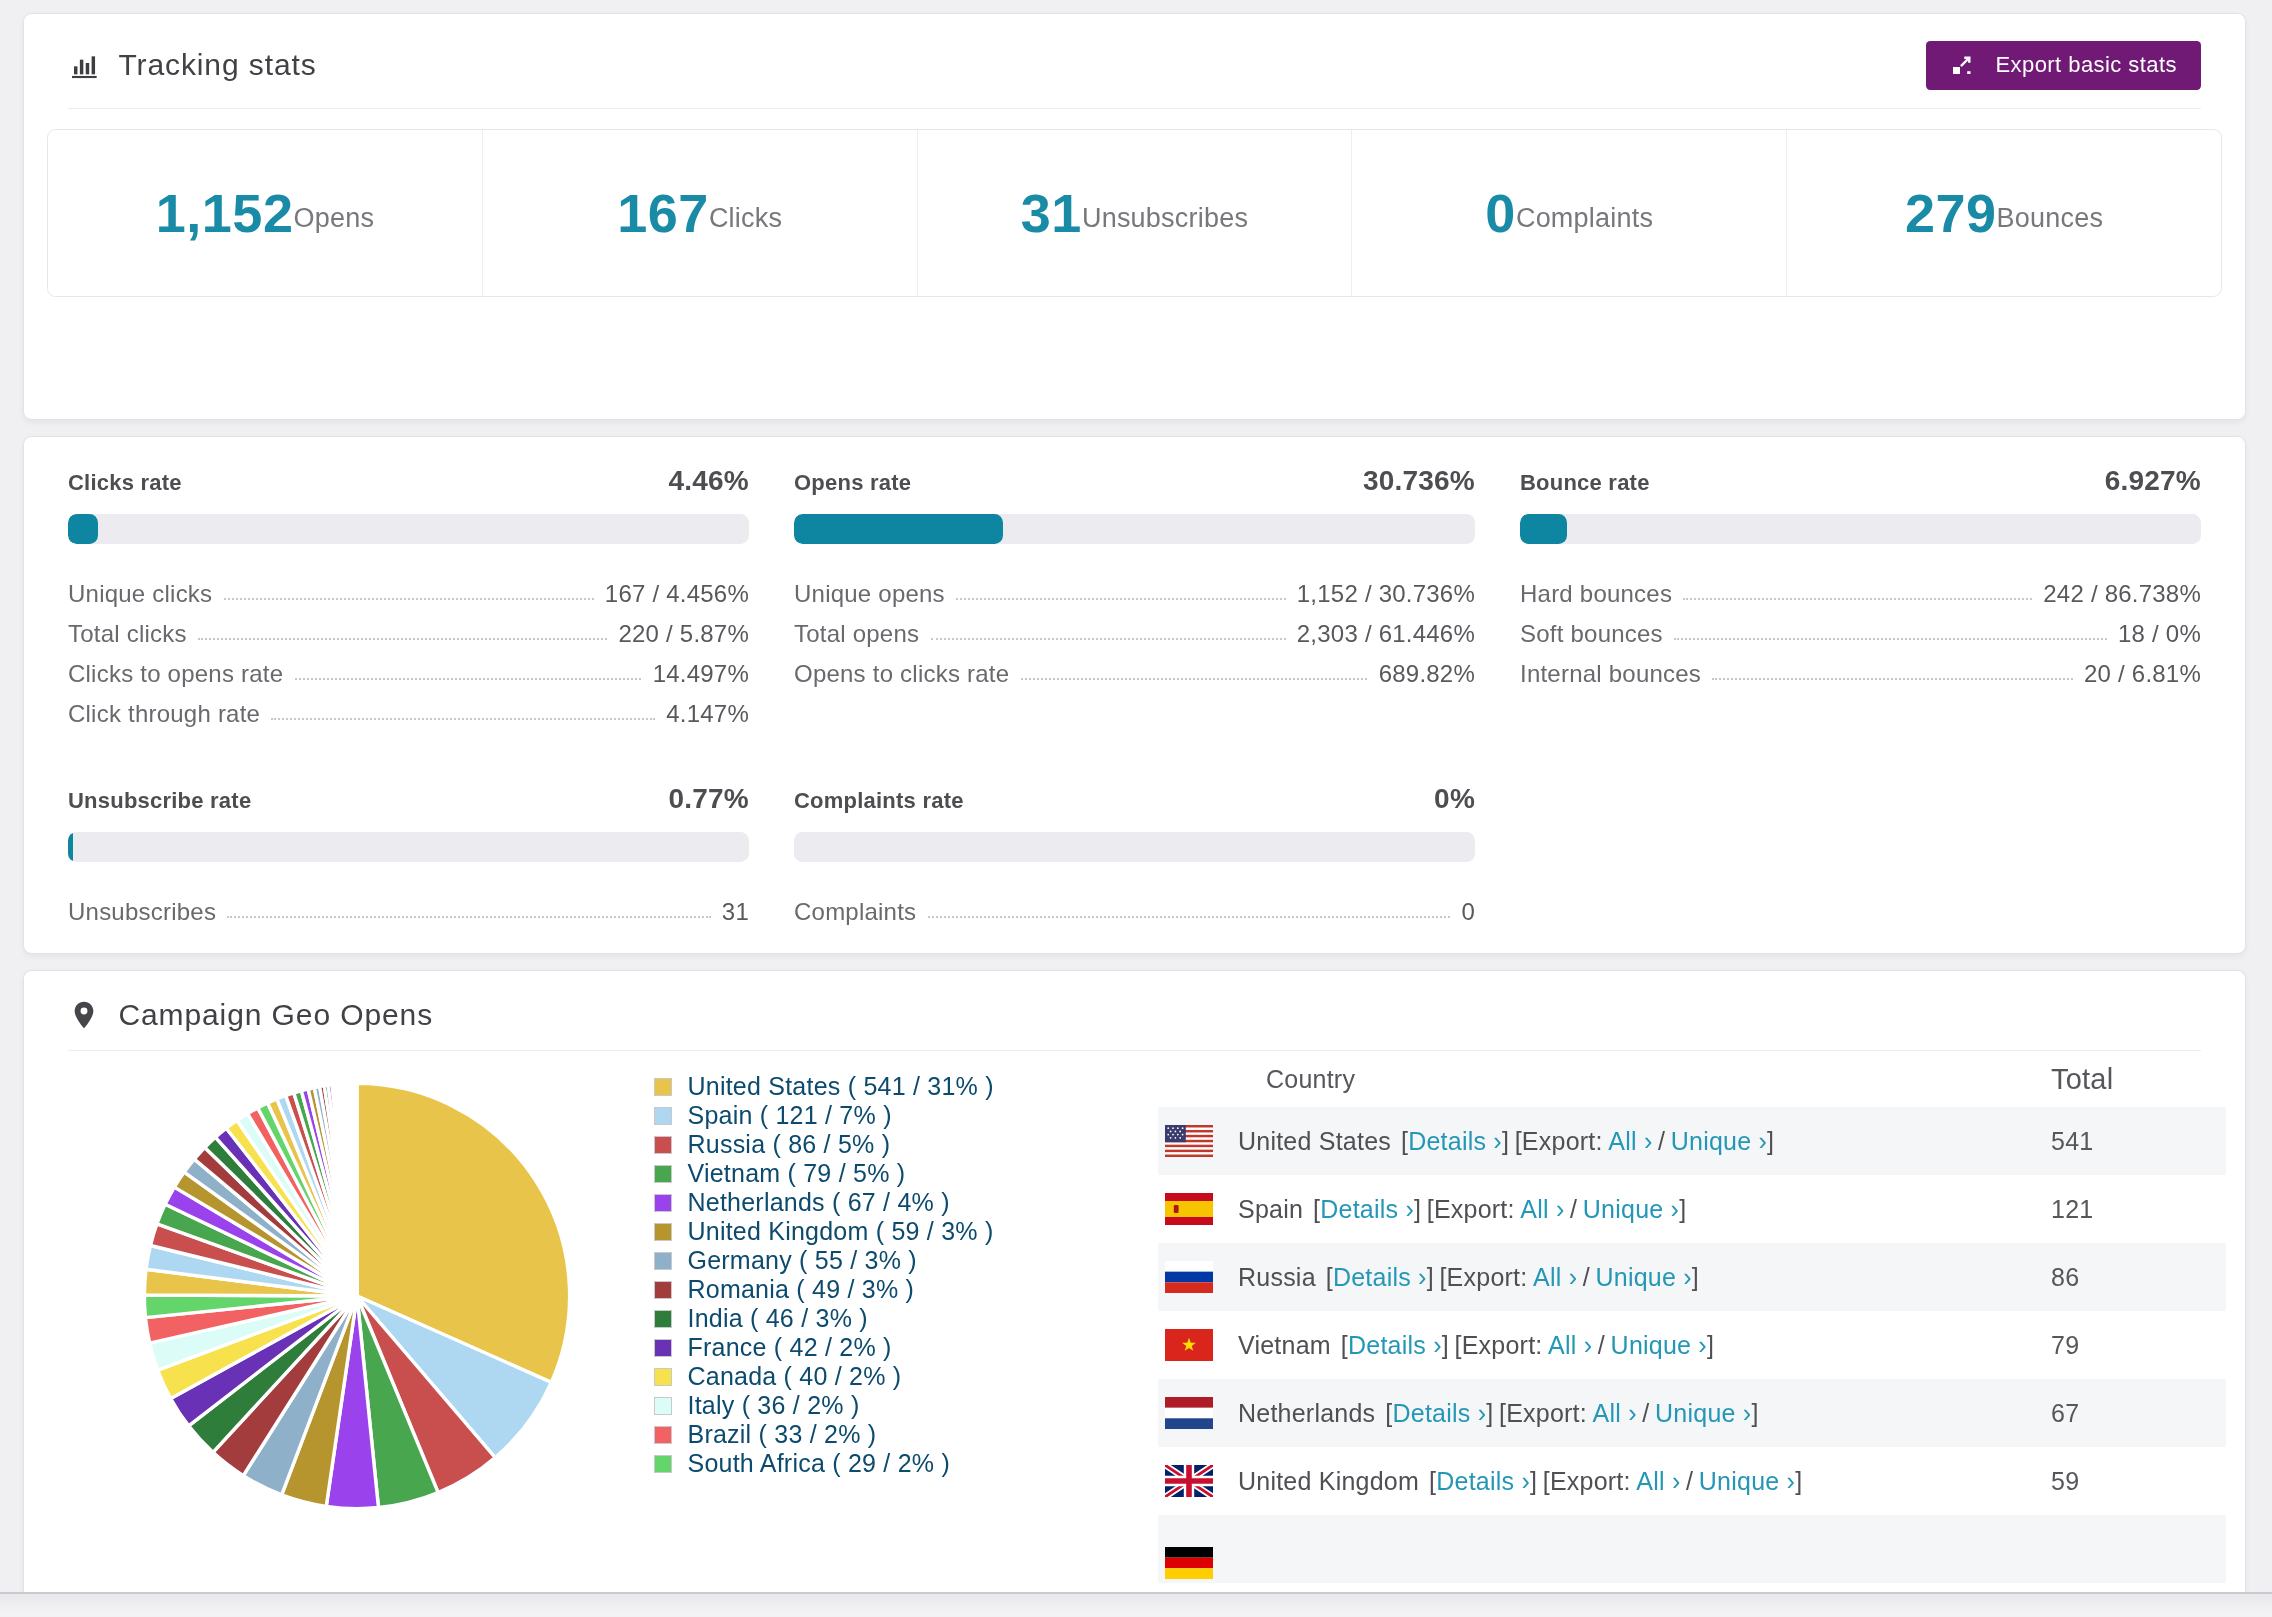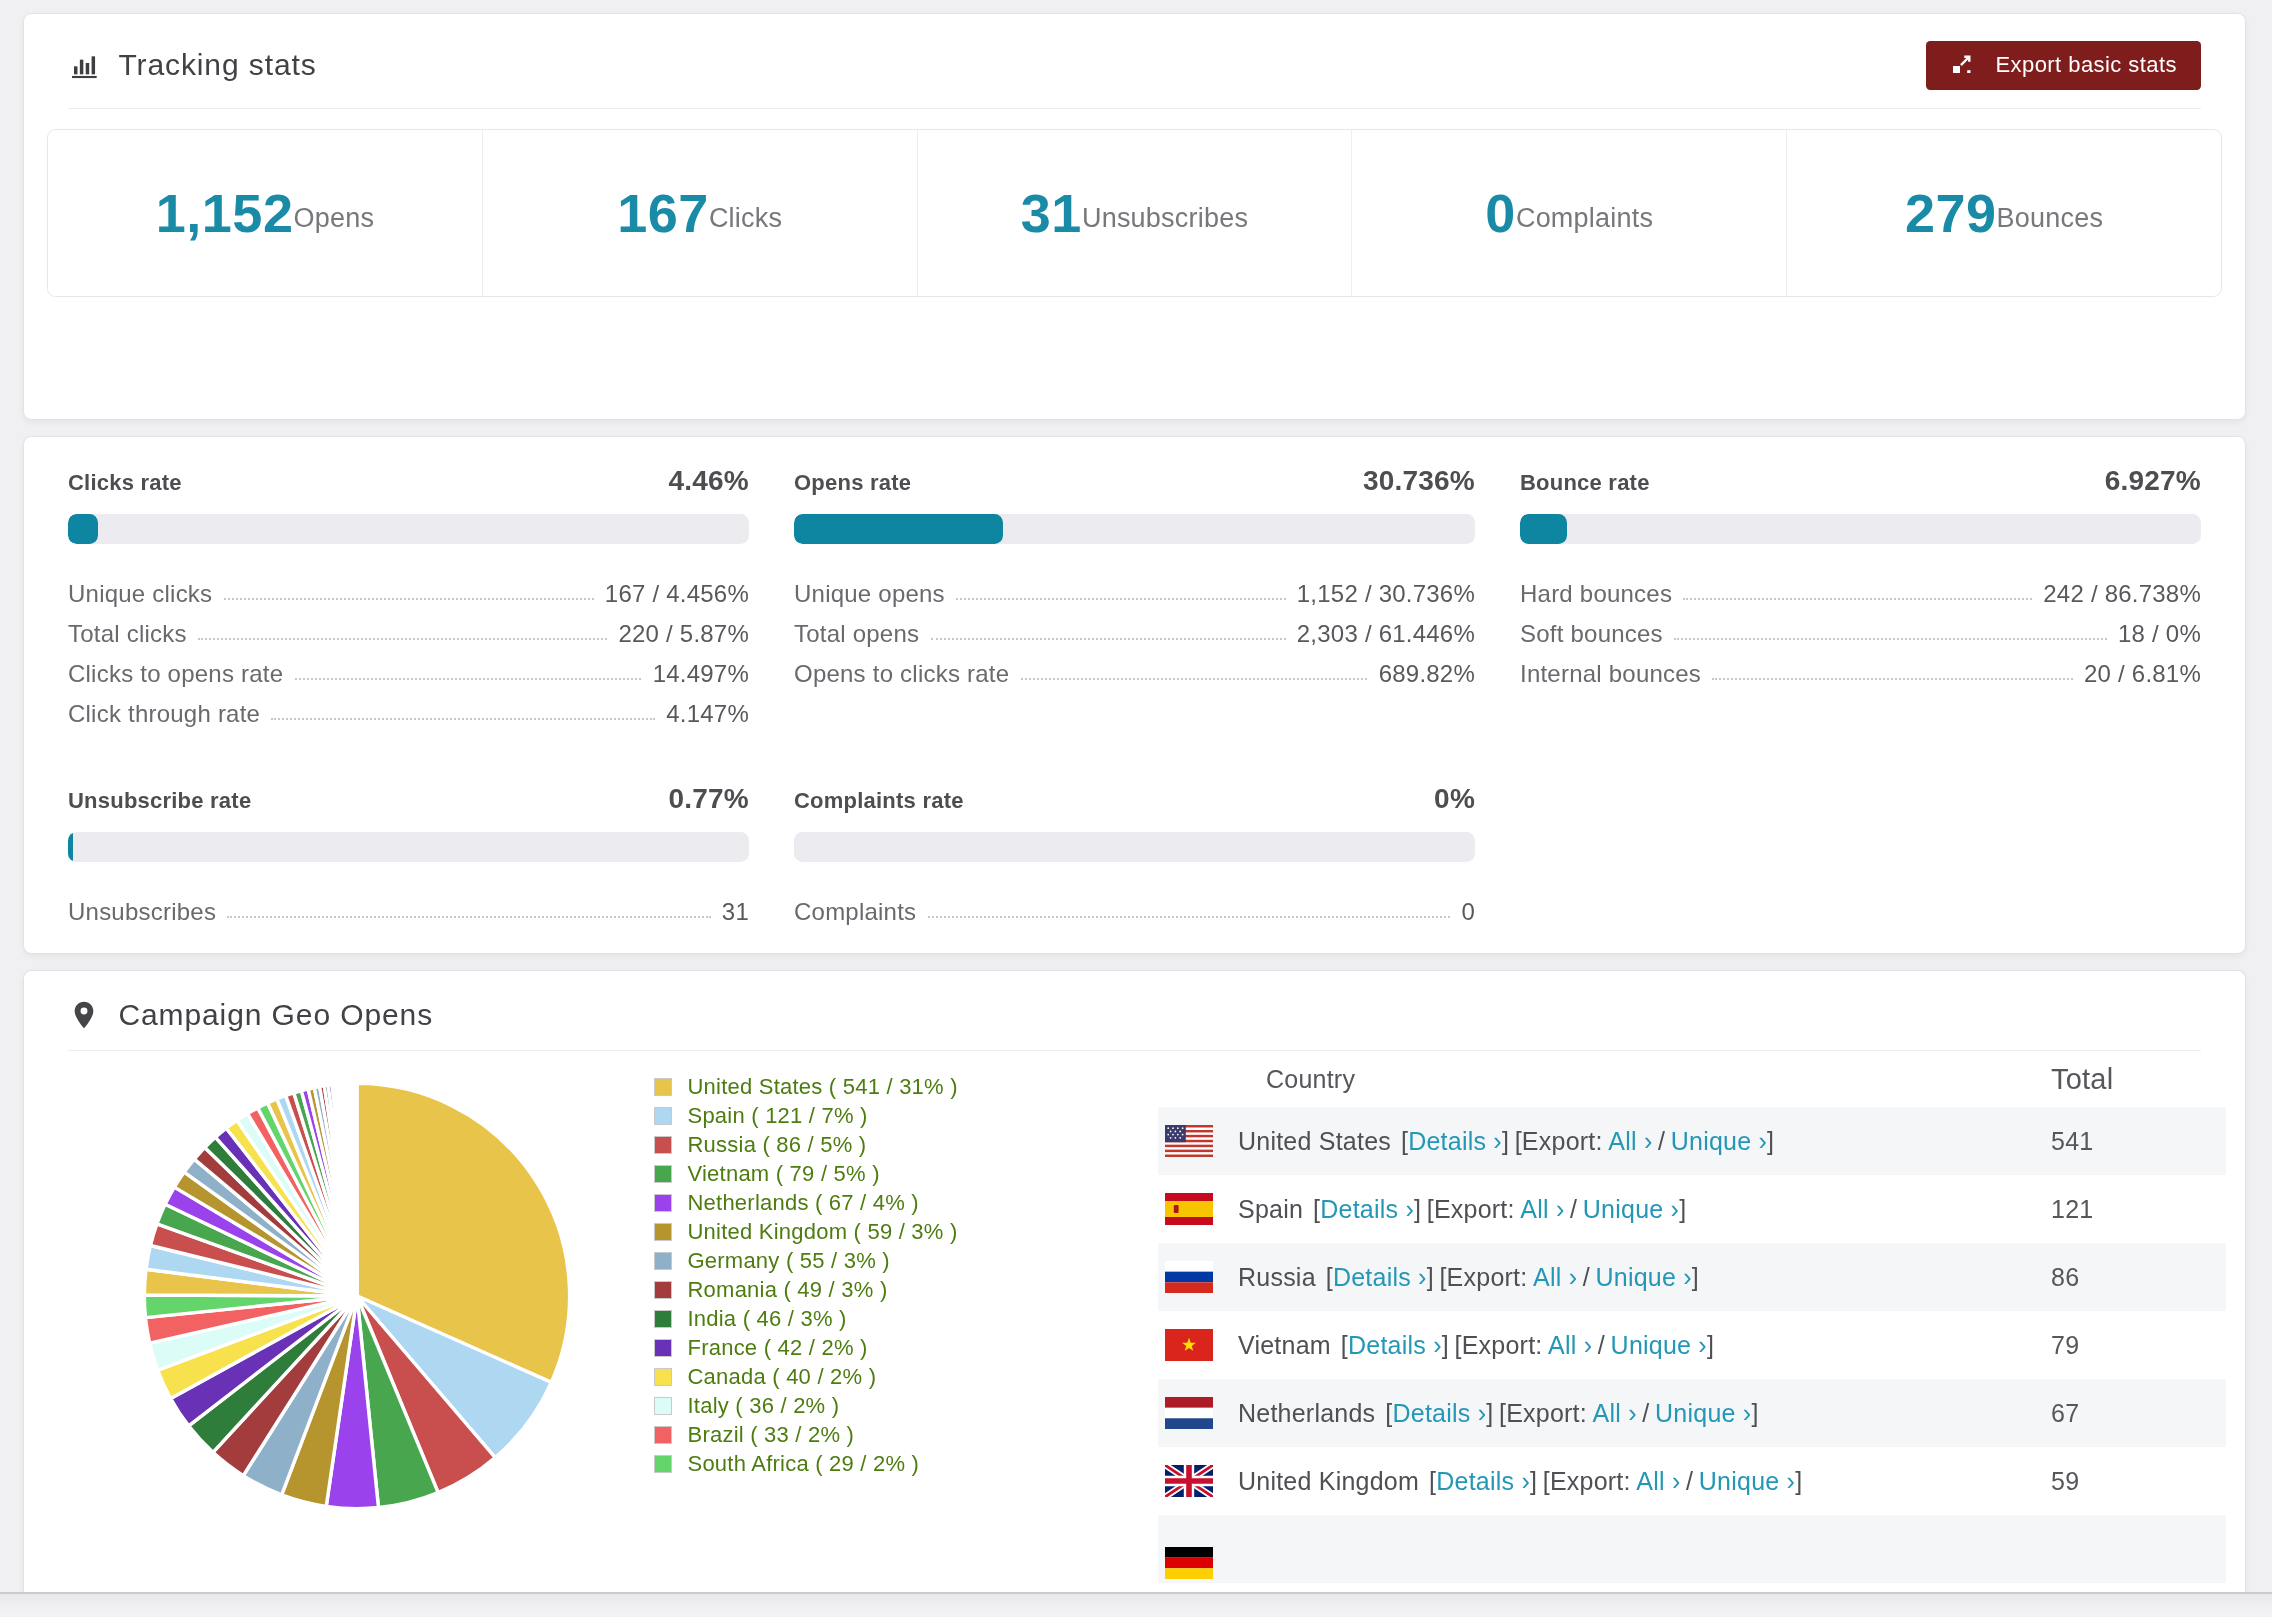--- a/index.html
+++ b/index.html
@@ -25,22 +25,22 @@
     display:flex;align-items:center;justify-content:space-between;
     padding:27px 44px 18.4px 44px;
   }
   .card-title-wrap{display:flex;align-items:center;gap:18.4px;}
   .card-title{font-size:30px;font-weight:400;color:#414146;letter-spacing:0.03em;}
   .hdr-icon{width:32px;height:32px;flex:0 0 auto;}
   .card-divider{height:0;border-bottom:1.4px solid #ededf0;margin:0 44px;}
 
   
   .btn-export{
-    display:flex;align-items:flex-start;gap:21px;
-    background:#7f1d1d;color:#fff;border:none;border-radius:4.2px;
+    display:flex;align-items:center;gap:21px;
+    background:#701a75;color:#fff;border:none;border-radius:4.2px;
     padding:11.3px 24px;font-size:22px;font-family:inherit;letter-spacing:0.02em;
     cursor:pointer;
   }
   .btn-export svg{width:24px;height:24px;}
 
   
   .stats-row{
     margin:20px 23px 0 23px;height:168px;
     border:1.4px solid #e6e7eb;border-radius:8.5px;
     display:flex;box-sizing:border-box;overflow:hidden;background:#fff;
@@ -71,21 +71,21 @@
   .rrow .rval{white-space:nowrap;color:#58585d;padding-bottom:2.8px;}
 
   
   .geo-body{position:relative;height:551px;}
   #pie-wrap{position:absolute;left:114px;top:25.4px;width:438px;height:438px;}
   #pie-wrap svg{width:100%;height:100%;display:block;}
 
   .legend{position:absolute;left:630px;top:21px;}
   .legend-item{display:flex;align-items:center;height:29px;}
   .swatch{width:16px;height:16px;border:1.4px solid #c9c9cc;margin-right:15.5px;flex:0 0 auto;}
-  .legend-label{font-size:22px;color:#4d7c0f;white-space:nowrap;}
+  .legend-label{font-size:25px;color:#0c4a6e;white-space:nowrap;}
 
   .geo-table{position:absolute;left:1134px;top:0;width:1068px;}
   .thead{position:relative;height:56px;display:flex;align-items:center;padding-left:7px;box-sizing:border-box;text-align:center;}
   .thead .hc{font-size:25px;color:#56565b;margin-left:101px;}
   .thead .ht{position:absolute;left:893px;font-size:29px;color:#56565b;}
   .trow{
     position:relative;height:68px;display:flex;align-items:center;
     padding-left:7px;box-sizing:border-box;font-size:25px;color:#4f4f54;
   }
   .trow.alt{background:#f5f6f8;}

